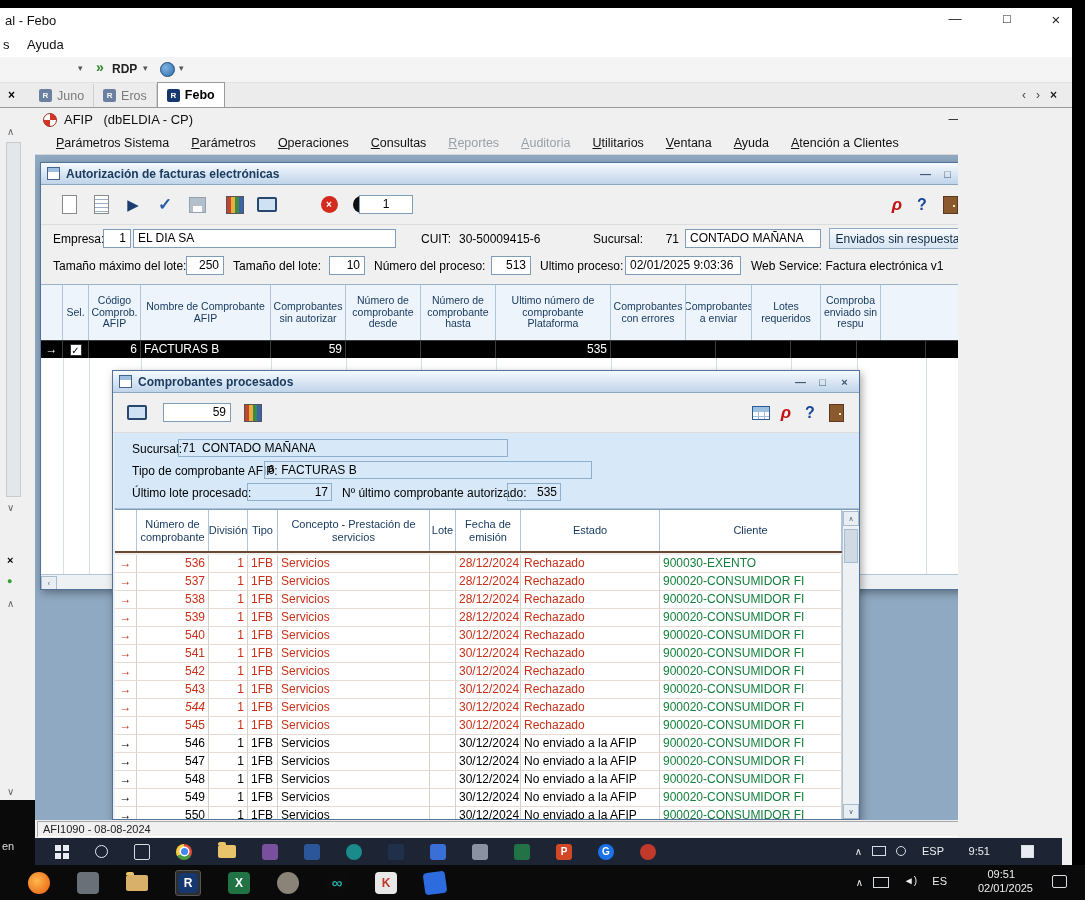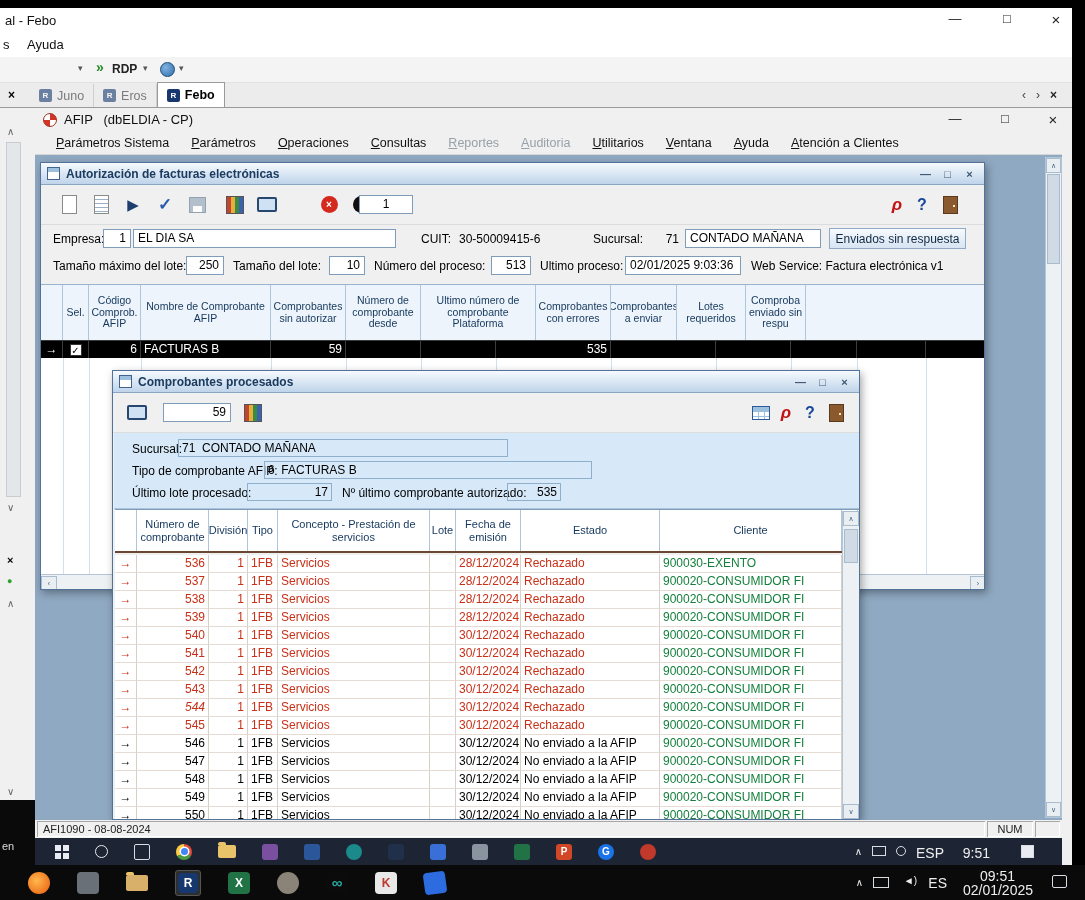--- a/index.html
+++ b/index.html
@@ -11,21 +11,21 @@
 .lw-title{left:0;top:8px;width:1072px;height:24px;background:#fff;font-size:13px;color:#111;display:flex;align-items:center}
 .capbtn{width:40px;text-align:center;color:#222;font-size:13px;cursor:default}
 .lw-menu{left:0;top:32px;width:1072px;height:25px;background:#fff;font-size:13px;color:#111}
 .lw-tool{left:0;top:57px;width:1072px;height:26px;background:#f4f4f4;border-bottom:1px solid #e2e2e2}
 .lw-tabs{left:0;top:83px;width:1072px;height:25px;background:#ececec;border-bottom:1px solid #9a9a9a;display:flex;align-items:flex-end}
 .tab{display:flex;align-items:center;gap:5px;padding:0 9px;height:23px;font-size:12.5px;color:#7a7a7a;border-right:1px solid #d0d0d0}
 .tab.active{background:#fff;color:#000;font-weight:bold;height:25px;border:1px solid #9a9a9a;border-bottom:none}
 .tabicon{width:13px;height:13px;background:#16386e;color:#fff;font-size:8px;font-weight:bold;display:flex;align-items:center;justify-content:center;border-radius:2px}
 .dimicon{opacity:.6}
 
-.afip{left:35px;top:108px;width:1027px;height:730px;background:#f0f0f0;overflow:hidden}
+.afip{left:35px;top:108px;width:923px;height:730px;background:#f0f0f0;overflow:hidden}
 .afip-title{height:23px;display:flex;align-items:center;padding:0 8px;background:#f0f0f0;font-size:13px;color:#111}
 .afip-logo{width:14px;height:14px;border-radius:50%;border:1px solid #a03020;background:conic-gradient(#d43426 0 90deg,#fff 0 180deg,#d43426 0 270deg,#fff 0)}
 .afip-menu{height:24px;background:#f0f0f0;border-bottom:1px solid #d6d6d6;display:flex;align-items:center;gap:0;padding-left:10px}
 .mi{font-size:12.5px;color:#101010;padding:3px 11px;white-space:nowrap}
 .mi::first-letter{text-decoration:underline}
 .mi.dis{color:#98a0a8}
 .mdi{position:absolute;left:0;top:47px;width:1027px;height:665px;background:#8fa9c2;overflow:hidden}
 .afip-status{position:absolute;left:0;top:712px;width:1027px;height:18px;background:#f0f0f0;display:flex;gap:2px;padding:1px 2px}
 .sp{box-shadow:inset 1px 1px 0 #a8a8a8,inset -1px -1px 0 #fff;height:16px;font-size:11px;line-height:16px;padding:0 6px;color:#222}
 
@@ -72,21 +72,21 @@
 .modalhead .hc{font-size:11px}
 .modalrows{position:absolute;left:2px;top:184px;width:744px;bottom:0;background:#fff;overflow:hidden}
 .ifield{border:1px solid #8fb0cc;height:18px;font-size:12px;line-height:16px;padding:0 3px;color:#000;white-space:pre;position:absolute}
 
 .rtb{left:35px;top:838px;width:1027px;height:27px;background:#1d2433;display:flex;align-items:center;gap:26px;padding-left:20px}
 .rticon{width:16px;height:16px;border-radius:3px;flex:none;display:flex;align-items:center;justify-content:center;font-size:10px;font-weight:bold;color:#fff}
 .ltb{left:0;top:865px;width:1085px;height:35px;background:#0a0a0a;display:flex;align-items:center;gap:27px;padding-left:28px}
 .lticon{width:22px;height:22px;border-radius:4px;flex:none;display:flex;align-items:center;justify-content:center;font-size:12px;font-weight:bold;color:#fff}
 .startgrid{width:14px;height:14px;display:grid;grid-template-columns:6px 6px;grid-gap:2px}
 .startgrid i{background:#e8ecf2;display:block}
-.trayt{color:#eee;font-size:14px;white-space:nowrap}
+.trayt{color:#eee;font-size:11px;white-space:nowrap}
 .outline{border:1px solid #d8dde4;background:transparent}
 .folder{width:18px;height:13px;background:#e8c36a;border-radius:2px;position:relative}
 .folder:before{content:"";position:absolute;left:0;top:-3px;width:8px;height:3px;background:#e8c36a;border-radius:2px 2px 0 0}
 .chrome{border-radius:50%;background:conic-gradient(#dd4b39 0 33%,#4c9a41 0 66%,#ffcd42 0);position:relative}
 .chrome:after{content:"";position:absolute;left:50%;top:50%;width:7px;height:7px;margin:-3.5px 0 0 -3.5px;border-radius:50%;background:#4285f4;box-shadow:0 0 0 1.5px #fff}
 
 .lstrip{left:0;top:108px;width:35px;height:692px;background:#f0f0f0}
 .lsg{position:absolute;left:7px;font-size:10px;color:#666}
 .scrgut{position:absolute;left:6px;width:15px;background:#e4e7ea;border:1px solid #c8ccd0}
 </style>
@@ -239,20 +239,21 @@
           <span class="lbl abs" style="left:710px;top:6px">Web Service: Factura electrónica v1</span>
         </div>
 
         <div class="authhead" id="auth-head-row">
             <div class="hc" style="width: 22px;"></div>
             <div class="hc" style="width: 26px; text-align: right;">Sel.</div>
             <div class="hc" style="width: 52px;">Código Comprob. AFIP</div>
             <div class="hc" style="width: 130px;">Nombre de Comprobante AFIP</div>
             <div class="hc" style="width: 75px;">Comprobantes sin autorizar</div>
             <div class="hc" style="width: 75px;">Número de comprobante desde</div>
+            <div class="hc" style="width: 75px;">Número de comprobante hasta</div>
             <div class="hc" style="width: 115px;">Ultimo número de comprobante Plataforma</div>
             <div class="hc" style="width: 75px;">Comprobantes con errores</div>
             <div class="hc" style="width: 66px;">Comprobantes a enviar</div>
             <div class="hc" style="width: 69px;">Lotes requeridos</div>
             <div class="hc" style="width: 60px;">Comproba enviado sin respu</div>
           </div>
         <div class="authrow" id="auth-data-row">
             <div class="dc ctr" style="width: 22px;">→</div>
             <div class="dc ctr" style="width: 26px; text-align: center;"><span class="cb">✓</span></div>
             <div class="dc num" style="width: 52px;">6</div>

